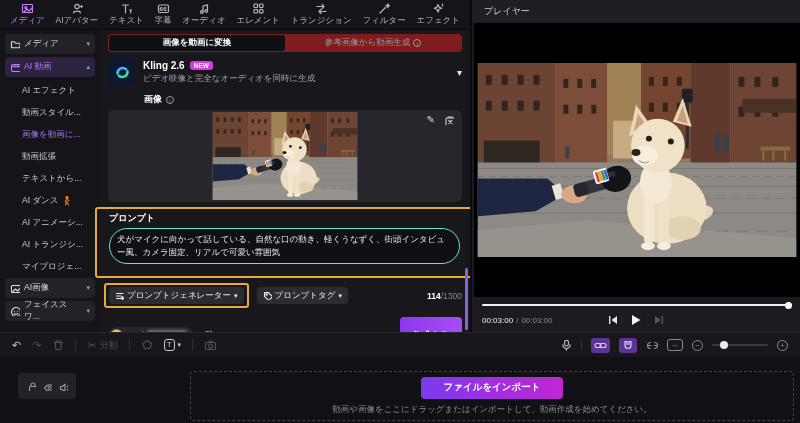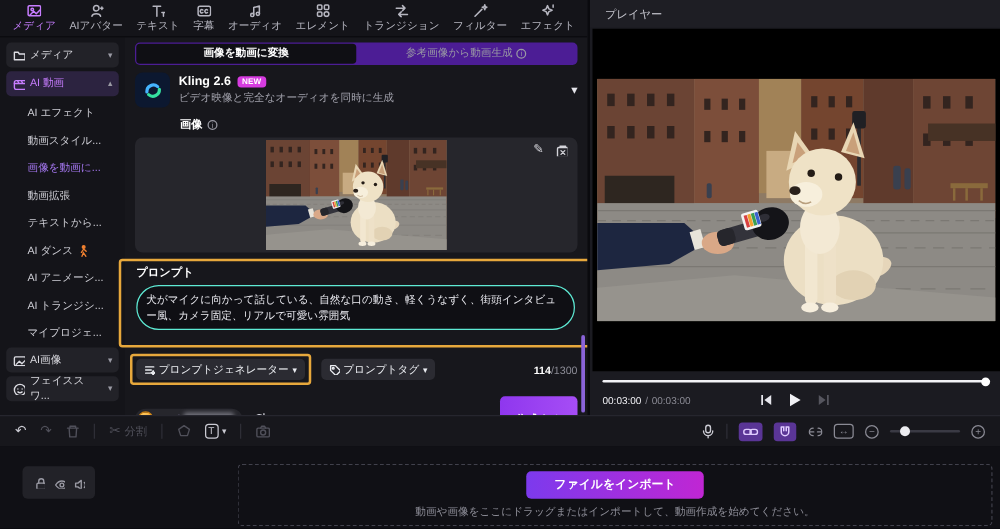--- a/index.html
+++ b/index.html
@@ -18,21 +18,21 @@
   .side-top { height:20px; background:#222228; border-radius:4px; display:flex; align-items:center; gap:4px; padding:0 5px; color:#dcdce2; margin-bottom:3px; }
   .side-top svg { width:10px; height:10px; stroke:currentColor; fill:none; stroke-width:1.1; stroke-linecap:round; stroke-linejoin:round; flex:none; }
   .side-top .chev { margin-left:auto; font-size:7px; color:#9a9aa4; }
   .side-top.active { background:#2c2340; color:#c77dff; }
   .side-sub { height:22px; display:flex; align-items:center; padding-left:17px; color:#cfcfd6; white-space:nowrap; }
   .side-sub.selected { color:#a678f2; }
   .dancer { width:9px; height:10px; margin-left:3px; }
 
   
   .main-panel { position:absolute; left:100px; top:30px; width:370px; height:302px; background:#17171c; padding:4px 8px; }
-  .seg-tabs { height:18px; background:#4c1d95; border-radius:4px; display:flex; padding:1px; }
+  .seg-tabs { height:18px; background:#7f1d1d; border-radius:4px; display:flex; padding:1px; }
   .seg { flex:1; display:flex; align-items:center; justify-content:center; gap:3px; font-size:8.5px; color:#9a9aa4; border-radius:3px; }
   .seg.active { background:#0f0f14; color:#ffffff; font-weight:bold; }
   .info-dot { display:inline-block; width:8px; height:8px; border:1px solid currentColor; border-radius:50%; font-size:6px; line-height:8px; text-align:center; font-style:normal; }
 
   .model-row { display:flex; align-items:center; gap:7px; margin-top:6px; }
   .model-logo { width:28px; height:28px; border-radius:6px; background:#0c1830; display:flex; align-items:center; justify-content:center; flex:none; }
   .model-name-row { display:flex; align-items:center; }
   .model-name { font-size:10px; font-weight:bold; color:#fff; }
   .new-badge { background:#d63be0; color:#fff; font-size:6.5px; font-weight:bold; border-radius:3px; padding:1px 4px; margin-left:5px; }
   .model-desc { font-size:8.5px; color:#a2a2ac; margin-top:2px; }

